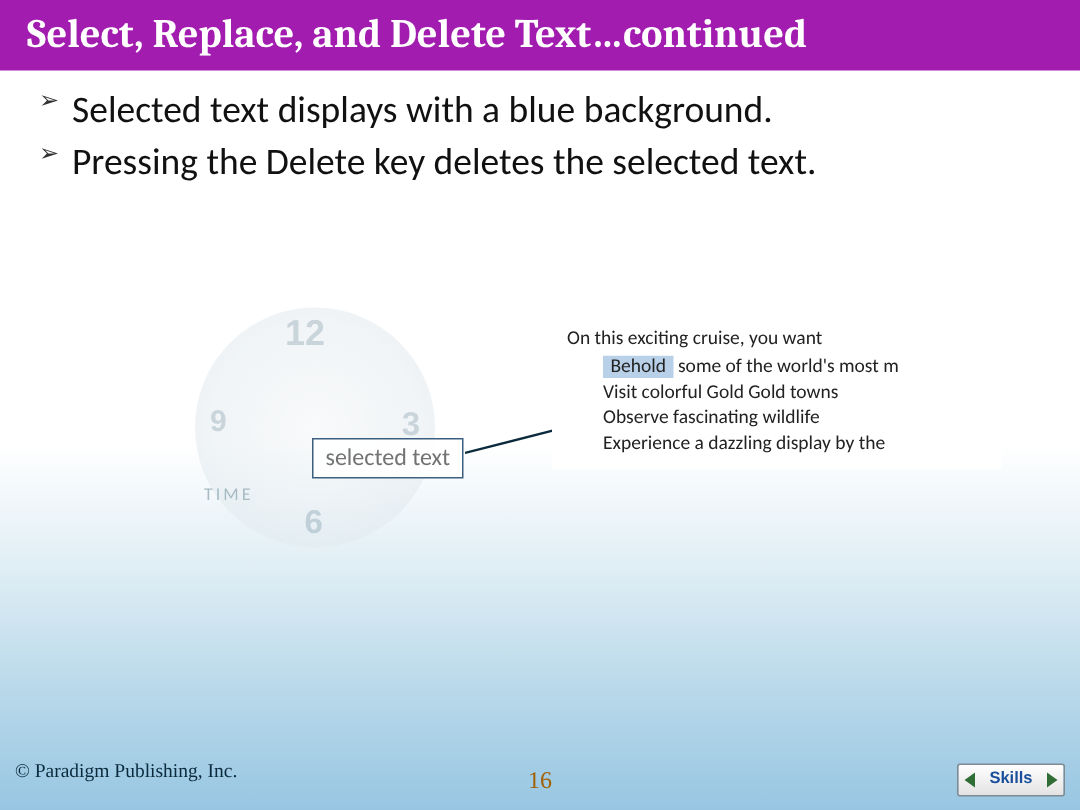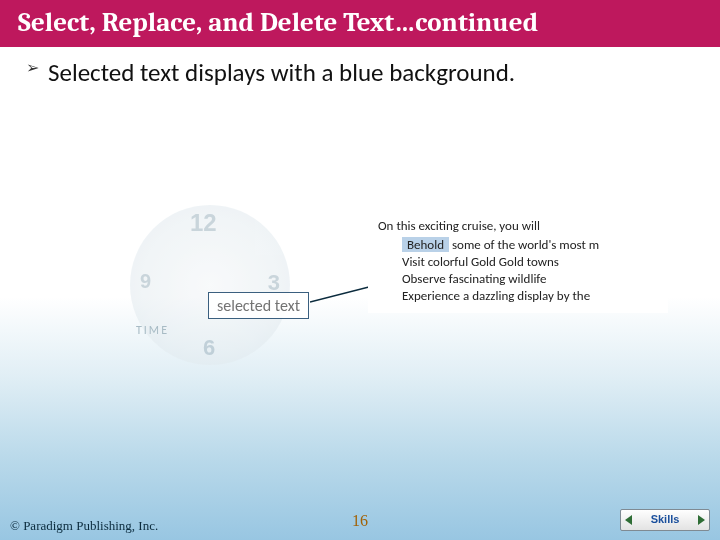--- a/index.html
+++ b/index.html
@@ -5,21 +5,21 @@
   * { box-sizing: border-box; margin: 0; padding: 0; }
   body {
     width: 720px;
     height: 540px;
     font-family: Calibri, Arial, sans-serif;
     background: linear-gradient(to bottom, #ffffff 0%, #ffffff 55%, #e0eef5 70%, #b9d9ea 85%, #98c6e2 100%);
     position: relative;
     overflow: hidden;
   }
   .title-bar {
-    background: #be185d;
+    background: #a21caf;
     color: #fff;
     font-family: Cambria, Georgia, serif;
     font-weight: bold;
     font-size: 27px;
     padding: 7px 18px 9px 18px;
     margin-bottom: 10px;
   }
   .bullets {
     padding: 0 26px 0 26px;
     font-size: 25px;
@@ -120,39 +120,39 @@
   .footer {
     position: absolute;
     bottom: 6px;
     left: 0;
     width: 100%;
     height: 30px;
   }
   .copyright {
     position: absolute;
     left: 10px;
-    bottom: 0;
+    bottom: 12px;
     font-family: "Times New Roman", serif;
     font-size: 13px;
     color: #0b2b3d;
   }
   .page-num {
     position: absolute;
     left: 50%;
     transform: translateX(-50%);
     bottom: 4px;
     font-family: "Times New Roman", serif;
     font-size: 16px;
     color: #a16207;
   }
   .skills-btn {
     position: absolute;
     right: 10px;
     bottom: 3px;
-    width: 90px;
+    width: 72px;
     height: 22px;
     background: linear-gradient(#fefefe, #e3e3e3);
     border: 1px solid #7f8a93;
     border-radius: 2px;
   }
   .skills-btn .tri {
     position: absolute;
     width: 0; height: 0;
     top: 5px;
     border-top: 5px solid transparent;
@@ -171,20 +171,21 @@
     color: #1a4f9c;
   }
 </style>
 </head>
 <body>
 
 <div class="title-bar">Select, Replace, and Delete Text…continued</div>
 
 <ul class="bullets">
   <li>Selected text displays with a blue background.</li>
+  <li>Pressing the Delete key deletes the selected text.</li>
 </ul>
 
 <div class="figure">
   <div class="clock">
     <div class="clock-num n12">12</div>
     <div class="clock-num n3">3</div>
     <div class="clock-num n6">6</div>
     <div class="clock-num n9">9</div>
     <div class="time-lbl">TIME</div>
   </div>
@@ -192,21 +193,21 @@
   <div class="callout">selected text</div>
 
   <div class="pointer">
     <svg width="150" height="42">
       <line x1="0" y1="40" x2="145" y2="3" stroke="#0b2b3d" stroke-width="1.5"></line>
       <polygon points="150,1 138,2 144,10" fill="#0b2b3d"></polygon>
     </svg>
   </div>
 
   <div class="doc-panel">
-    <div class="doc-intro">On this exciting cruise, you will</div>
+    <div class="doc-intro">On this exciting cruise, you want</div>
     <ul class="doc-list">
       <li>
         <span></span><span class="hl">Behold</span><span> some of the world's most m</span>
       </li>
       <li>
         <span>Visit colorful Gold Gold towns</span>
       </li>
       <li>
         <span>Observe fascinating wildlife</span>
       </li>

